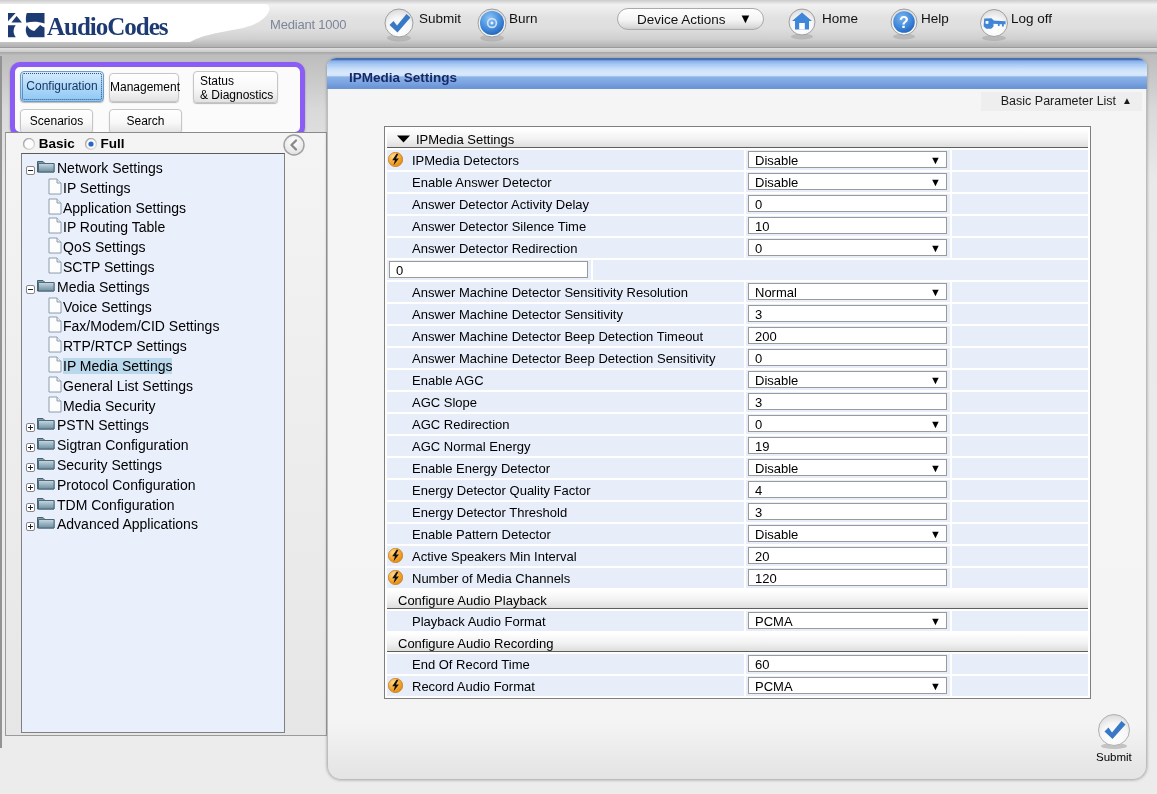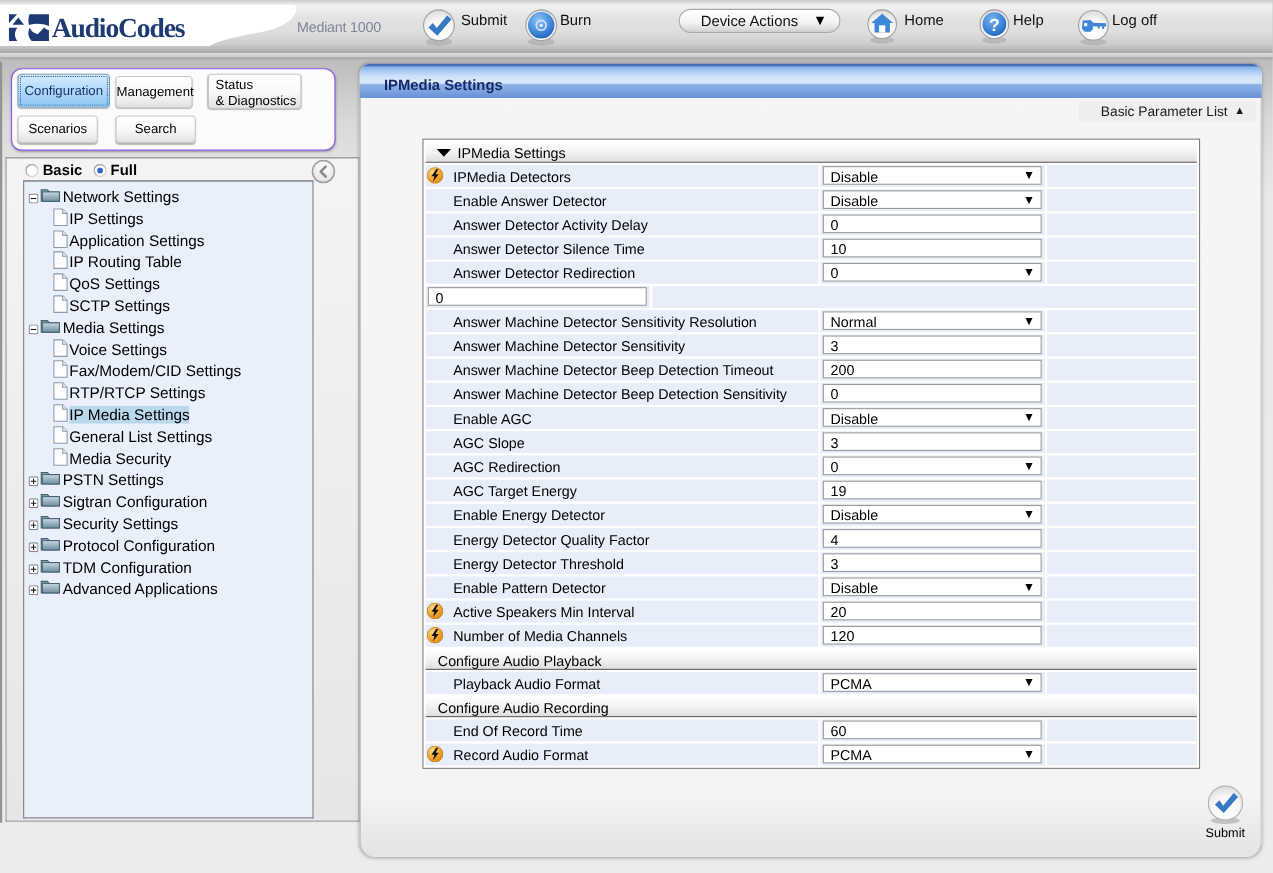--- a/index.html
+++ b/index.html
@@ -20,36 +20,36 @@
 .hico { top:8px; }
 .hlbl { top:11px; font-size:13.5px; color:#111; }
 #devact { left:617px; top:8px; width:147px; height:22px; border-radius:11px;
   background:linear-gradient(180deg,#ffffff 0%,#f4f4f4 55%,#dadada 90%,#cccccc 100%);
   border:1px solid #aaaaaa; font-size:13.5px; color:#111; }
 #devact span { position:absolute; left:19px; top:3px; }
 #devact .ar { left:121px; top:2px; font-size:13px; color:#000; }
 
 
 #tabsbox { left:10px; top:62px; width:295px; height:75px; background:#fbfbfb;
-  border:1px solid #8b5cf6; border-radius:10px; box-shadow:0 1px 2px rgba(80,80,80,.5); }
+  border:5px solid #8b5cf6; border-radius:10px; box-shadow:0 1px 2px rgba(80,80,80,.5); }
 .tab { position:absolute; border:1px solid #c6c6c6; border-radius:4px;
   background:linear-gradient(180deg,#ffffff 0%,#f8f8f8 55%,#e2e2e2 100%);
   font-size:12px; color:#000; text-align:center;
   box-shadow:0 1px 1px rgba(120,120,120,.5); }
 #tab-conf { left:5px; top:4px; width:84px; height:31px; line-height:29px;
   background:linear-gradient(180deg,#d6ecfd 0%,#b3dbf9 45%,#8ec7f3 100%);
   border:1px solid #6d9cc4; outline:1px dotted #2d4e86; outline-offset:-3px;
   color:#16335f; }
 #tab-mgmt { left:94px; top:6px; width:70px; height:29px; line-height:27px; }
 #tab-stat { left:178px; top:4px; width:85px; height:32px; text-align:left; line-height:13.5px; padding:3px 0 0 6px; white-space:nowrap; }
 #tab-scen { left:5px; top:42px; width:73px; height:25px; line-height:23px; }
 #tab-srch { left:94px; top:42px; width:73px; height:25px; line-height:23px; }
 
 
-#lpanel { left:5px; top:143px; width:322px; height:604px;
+#lpanel { left:5px; top:132px; width:322px; height:604px;
   background:linear-gradient(180deg,#f4f4f4 0%,#e6e6e6 100%);
   border:1px solid #9a9a9a; border-top-color:#8a8a8a; }
 #radiorow { left:17px; top:3px; height:16px; font-size:13.5px; font-weight:bold; color:#000; }
 #radiorow svg { vertical-align:-2px; }
 #collapse { left:277px; top:1px; }
 #treebox { left:15px; top:20px; width:264px; height:580px; background:#e9effb;
   border:1px solid #808080; border-top-color:#5a5a5a; overflow:hidden; }
 .titem { position:relative; height:19.8px; white-space:nowrap; }
 .titem .pm { position:absolute; left:4px; top:3px; }
 .titem.fold .tico { position:absolute; left:14px; top:0px; }
@@ -628,21 +628,21 @@
           <div class="ctl">
             <div class="sel">
               <span>0</span>
               <span class="dar">▼</span>
             </div>
           </div>
           <div class="fil"></div>
         </div>
 <div class="trow">
           <div class="lbl">
-            <span class="ltxt">AGC Target Energy</span>
+            <span class="ltxt">AGC Normal Energy</span>
           </div>
           <div class="ctl">
             <div class="inp">19</div>
           </div>
           <div class="fil"></div>
         </div>
 <div class="trow">
           <div class="lbl">
             <span class="ltxt">Enable Energy Detector</span>
           </div>

